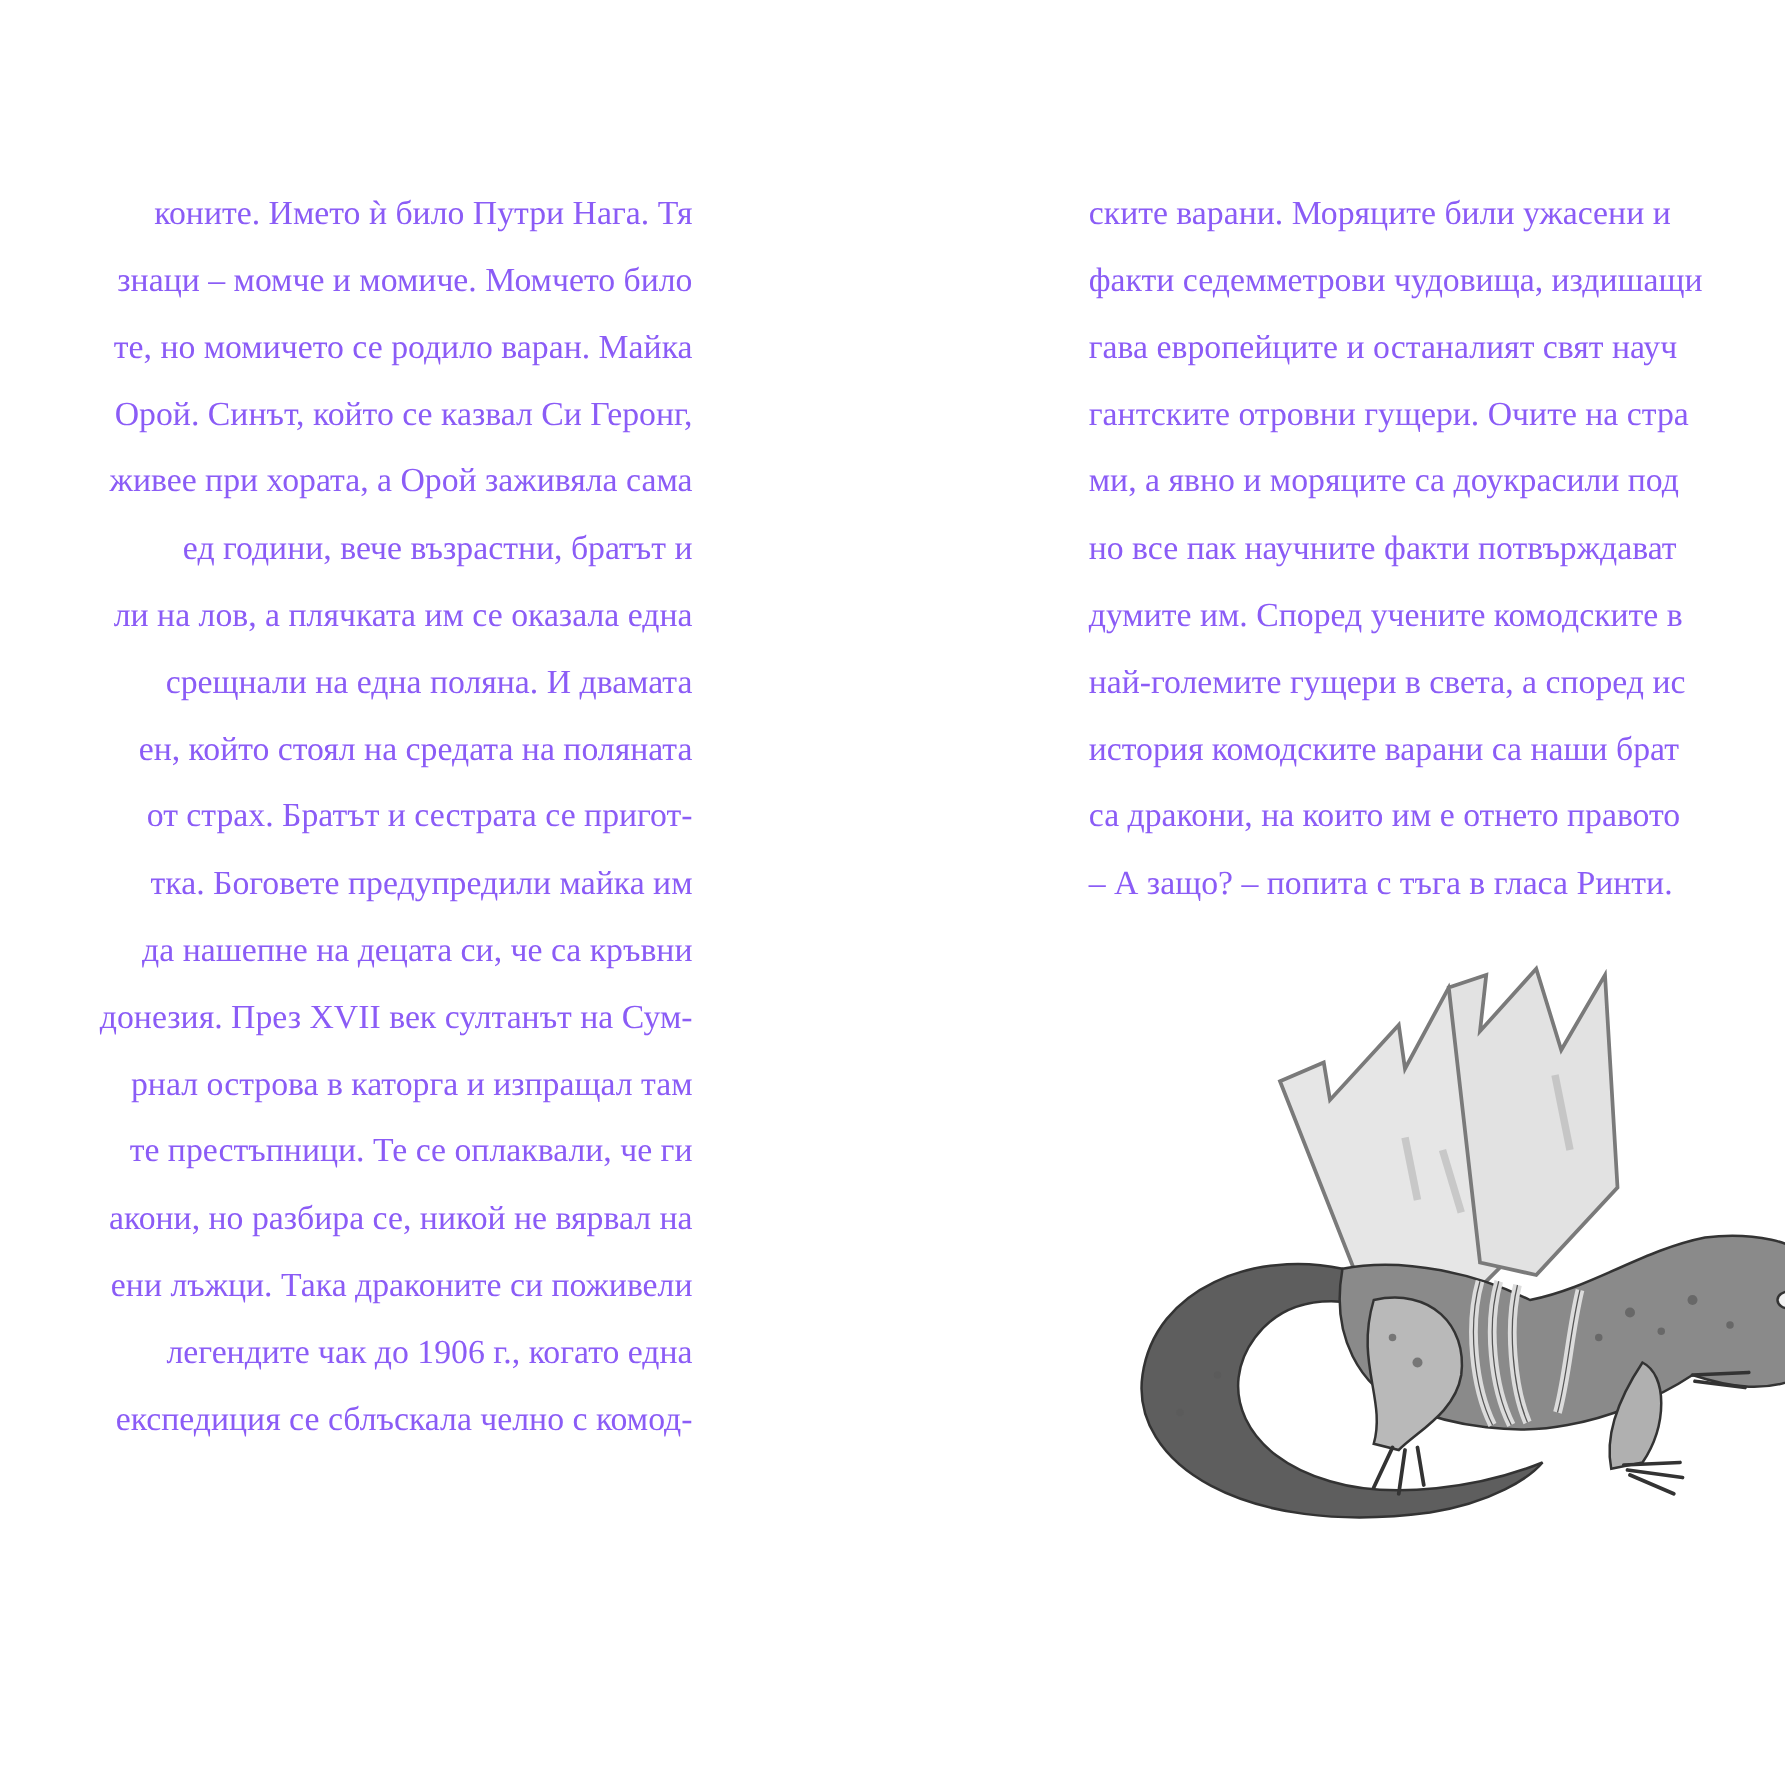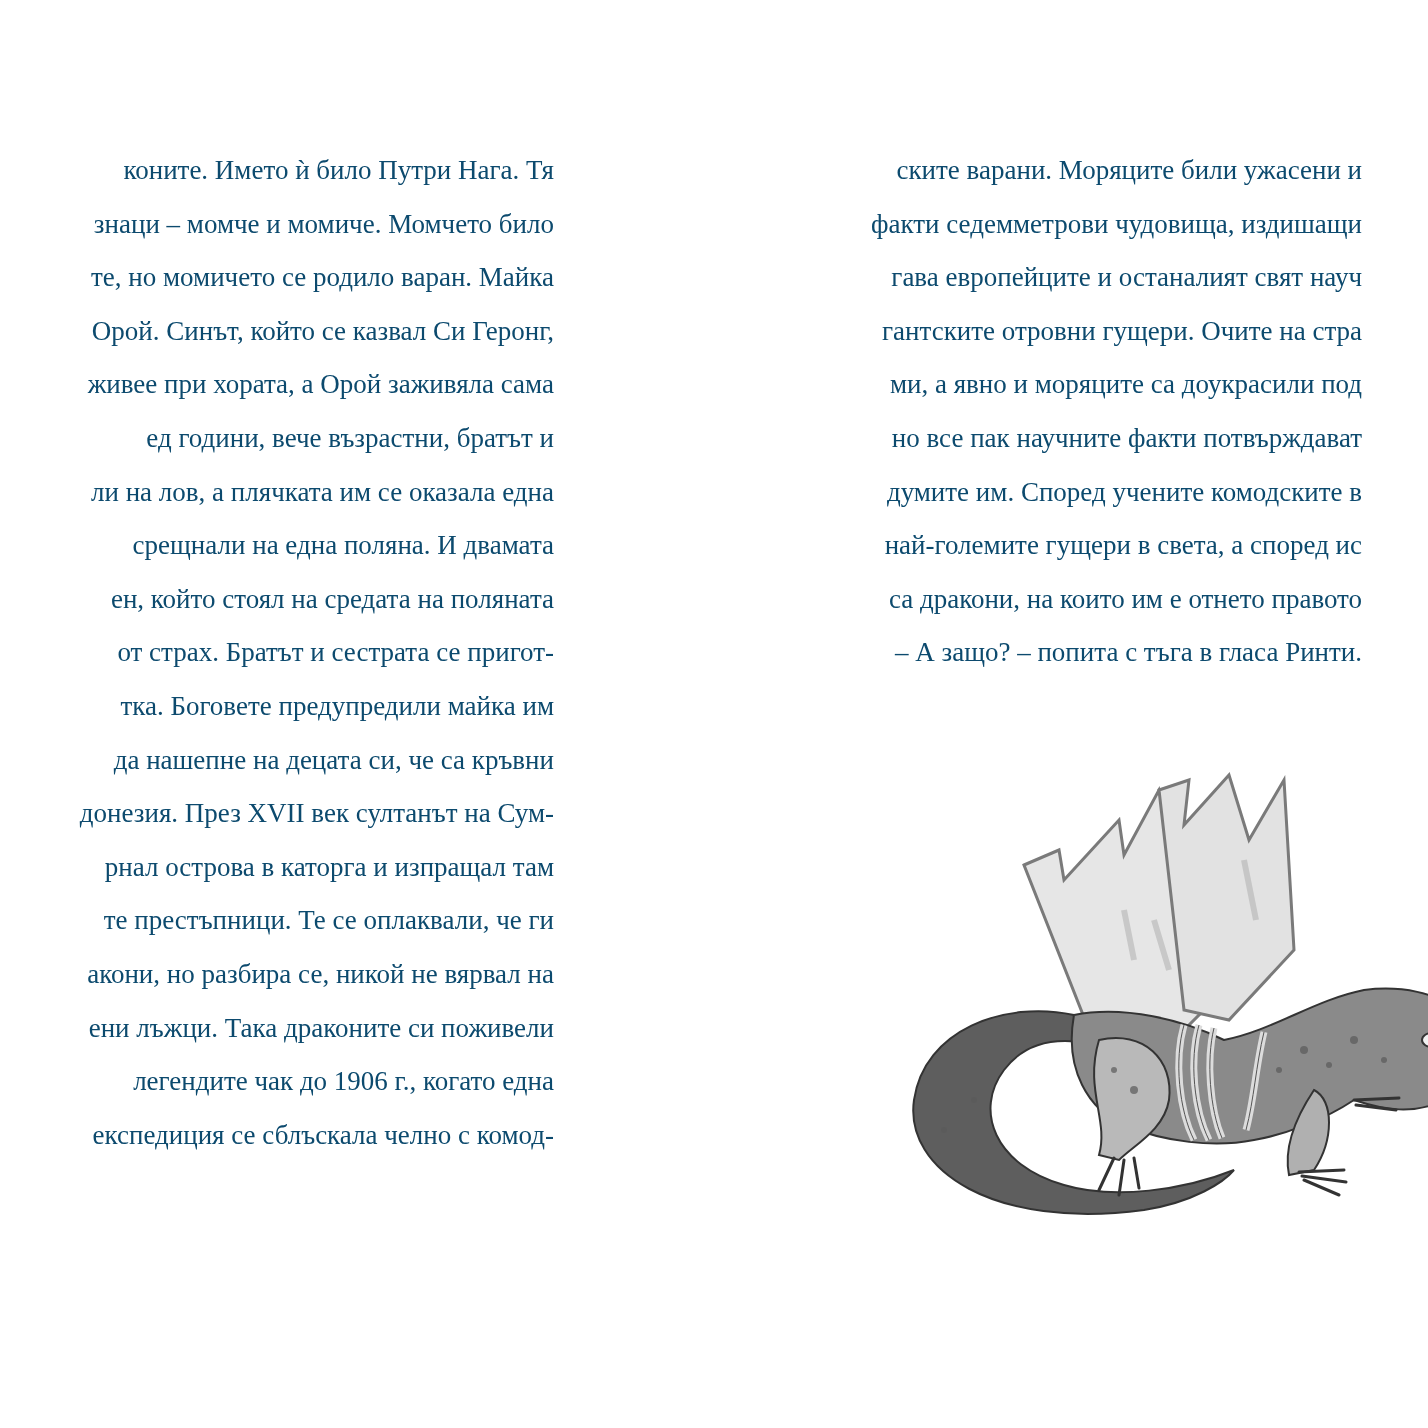--- a/index.html
+++ b/index.html
@@ -4,25 +4,25 @@
 <style>
   html, body { margin: 0; padding: 0; background: #ffffff; }
   body { width: 1428px; height: 1428px; position: relative; overflow: hidden; }
   .page { position: absolute; top: 0; height: 1428px; overflow: hidden; }
   .left-page { left: 0; width: 714px; }
   .right-page { left: 714px; width: 714px; }
   .text-block {
     position: absolute;
     font-family: "Liberation Serif", "DejaVu Serif", serif;
     font-size: 27px;
-    color: #0c4a6e;
+    color: #8b5cf6;
     white-space: nowrap;
   }
   .left-page .text-block { right: 160px; top: 150px; text-align: right; }
-  .right-page .text-block { left: 157px; top: 150px; text-align: right; }
+  .right-page .text-block { left: 157px; top: 150px; text-align: left; }
   .line { display: block; height: 53.6px; line-height: 40px; }
   .illustration { position: absolute; left: 170px; top: 770px; width: 560px; height: 500px; }
 </style>
 </head>
 <body>
 
 <div class="page left-page">
   <div class="text-block">
     <span class="line">коните. Името ѝ било Путри Нага. Тя</span>
     <span class="line">знаци – момче и момиче. Момчето било</span>
@@ -49,20 +49,21 @@
 <div class="page right-page">
   <div class="text-block">
     <span class="line">ските варани. Моряците били ужасени и</span>
     <span class="line">факти седемметрови чудовища, издишащи</span>
     <span class="line">гава европейците и останалият свят науч</span>
     <span class="line">гантските отровни гущери. Очите на стра</span>
     <span class="line">ми, а явно и моряците са доукрасили под</span>
     <span class="line">но все пак научните факти потвърждават</span>
     <span class="line">думите им. Според учените комодските в</span>
     <span class="line">най-големите гущери в света, а според ис</span>
+    <span class="line">история комодските варани са наши брат</span>
     <span class="line">са дракони, на които им е отнето правото</span>
     <span class="line"> – А защо? – попита с тъга в гласа Ринти.</span>
   </div>
 
   <svg class="illustration" viewBox="0 0 560 500">
 
     <g>
       <path d="M140 95 L175 80 L180 110 L235 50 L240 85 L275 20 L330 230 L300 260 L205 260 Z" fill="#e6e6e6" stroke="#7a7a7a" stroke-width="3"></path>
       <path d="M275 20 L305 10 L300 55 L345 5 L365 70 L400 10 L410 180 L345 250 L300 240 Z" fill="#e2e2e2" stroke="#7a7a7a" stroke-width="3"></path>
       <path d="M240 140 L250 190 M270 150 L285 200 M360 90 L372 150" stroke="#b5b5b5" stroke-width="6" opacity="0.6"></path>

